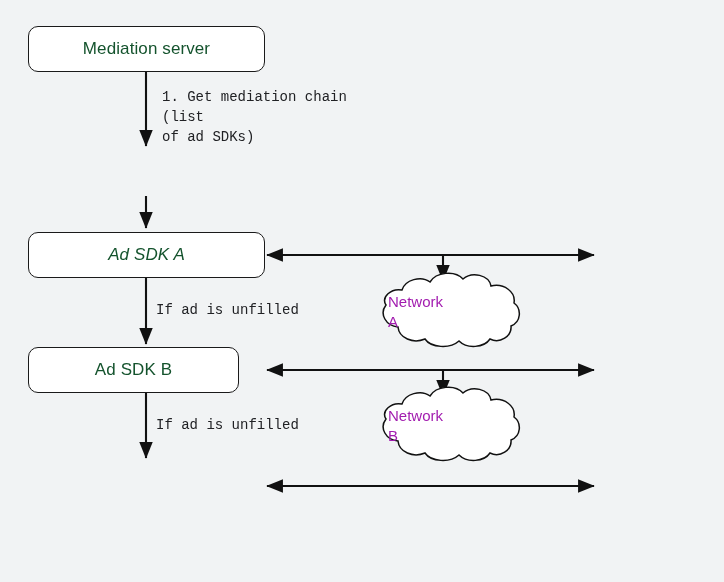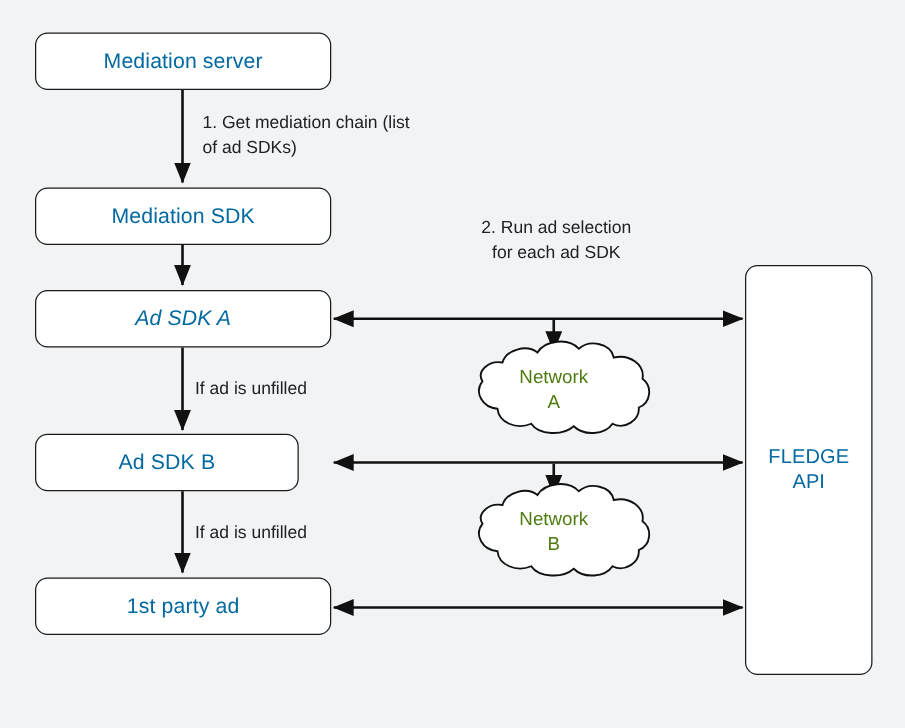--- a/index.html
+++ b/index.html
@@ -33,44 +33,44 @@
     border-radius: 10px;
     box-sizing: border-box;
     display: flex;
     align-items: center;
     justify-content: center;
     text-align: center;
   }
   .node-label {
     font-family: "Liberation Sans", sans-serif;
     font-size: 17px;
-    color: #0369a1;
+    color: #14532d;
     line-height: 1.22;
     letter-spacing: 0.1px;
   }
   .fledge-label {
     font-size: 16px;
     line-height: 1.25;
     white-space: pre-line;
   }
   .edge-label {
     position: absolute;
-    font-family: Liberation Sans, sans-serif;
+    font-family: Liberation Mono, monospace;
     font-size: 14px;
     color: #202124;
     line-height: 1.42;
     white-space: pre-line;
   }
   .edge-label.centered { text-align: center; }
   .cloud-label {
     position: absolute;
     font-family: "Liberation Sans", sans-serif;
     font-size: 15px;
-    color: #4d7c0f;
-    text-align: center;
+    color: #a21caf;
+    text-align: left;
     line-height: 1.3;
     white-space: pre-line;
     pointer-events: none;
   }
 </style>
 </head>
 <body>
 
 <div id="diagram-root">
 
@@ -124,51 +124,39 @@
                C413,458 399,452 398,441
                C386,440 379,428 386,419
                C381,411 391,402 402,404 Z" fill="#ffffff" stroke="#111111" stroke-width="1.5"></path>
     </g>
   </svg>
 
   <div class="node-box" style="left:28px; top:26px; width:237px; height:46px;">
     <span class="node-label">Mediation server</span>
   </div>
 
-  <div class="node-box" style="left:28px; top:150px; width:237px; height:46px;">
-    <span class="node-label">Mediation SDK</span>
-  </div>
 
   <div class="node-box" style="left:28px; top:232px; width:237px; height:46px;font-style:italic;">
     <span class="node-label">Ad SDK A</span>
   </div>
 
   <div class="node-box" style="left:28px; top:347px; width:211px; height:46px;text-align:center;">
     <span class="node-label">Ad SDK B</span>
   </div>
 
-  <div class="node-box" style="left:28px; top:462px; width:237px; height:46px;">
-    <span class="node-label">1st party ad</span>
-  </div>
 
-  <div class="node-box" style="left:596px; top:212px; width:102px; height:328px;">
-    <span class="node-label fledge-label">FLEDGE
-API</span>
-  </div>
 
   <div class="cloud-label" style="left:388px; top:292px; width:110px;">Network
 A</div>
 
   <div class="cloud-label" style="left:388px; top:406px; width:110px;">Network
 B</div>
 
   <div class="edge-label" style="left:162px; top:88px; width:230px;">1. Get mediation chain (list
 of ad SDKs)</div>
 
-  <div class="edge-label centered" style="left:355px; top:172px; width:180px;">2. Run ad selection
-for each ad SDK</div>
 
 
   <div class="edge-label" style="left:156px; top:301px; width:170px;">If ad is unfilled</div>
 
   <div class="edge-label" style="left:156px; top:416px; width:170px;">If ad is unfilled</div>
 
 </div>
 
 </body></html>

